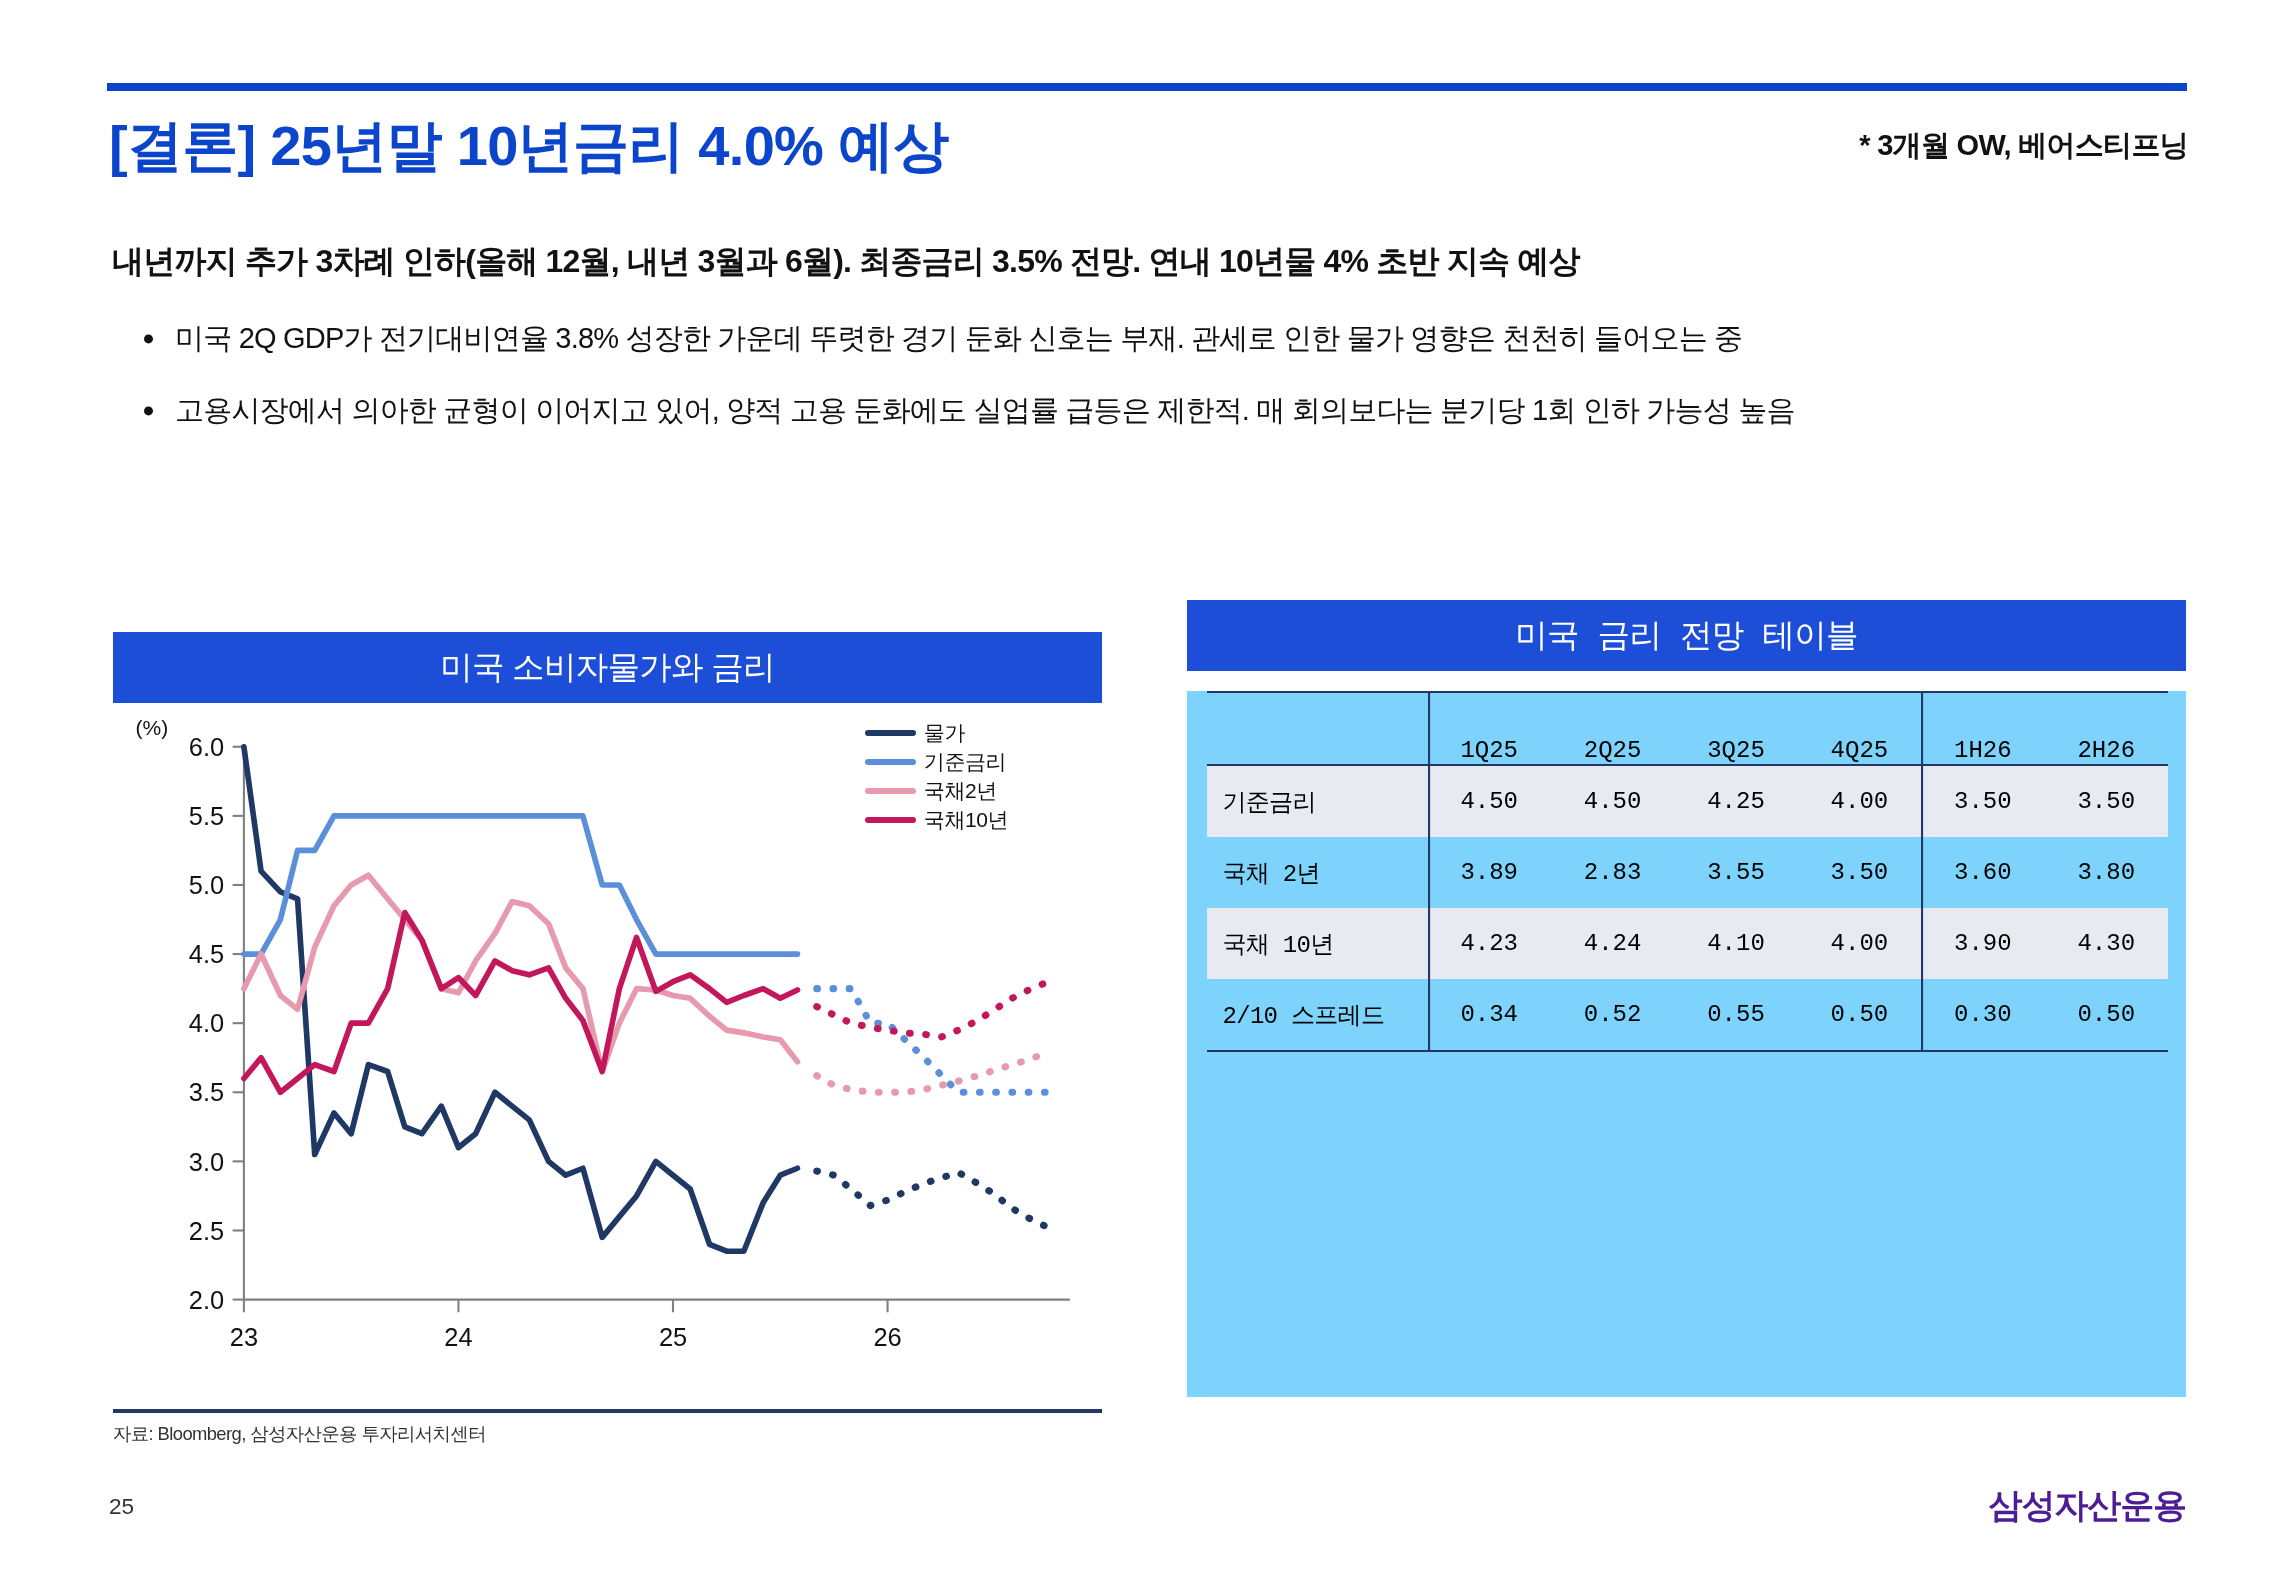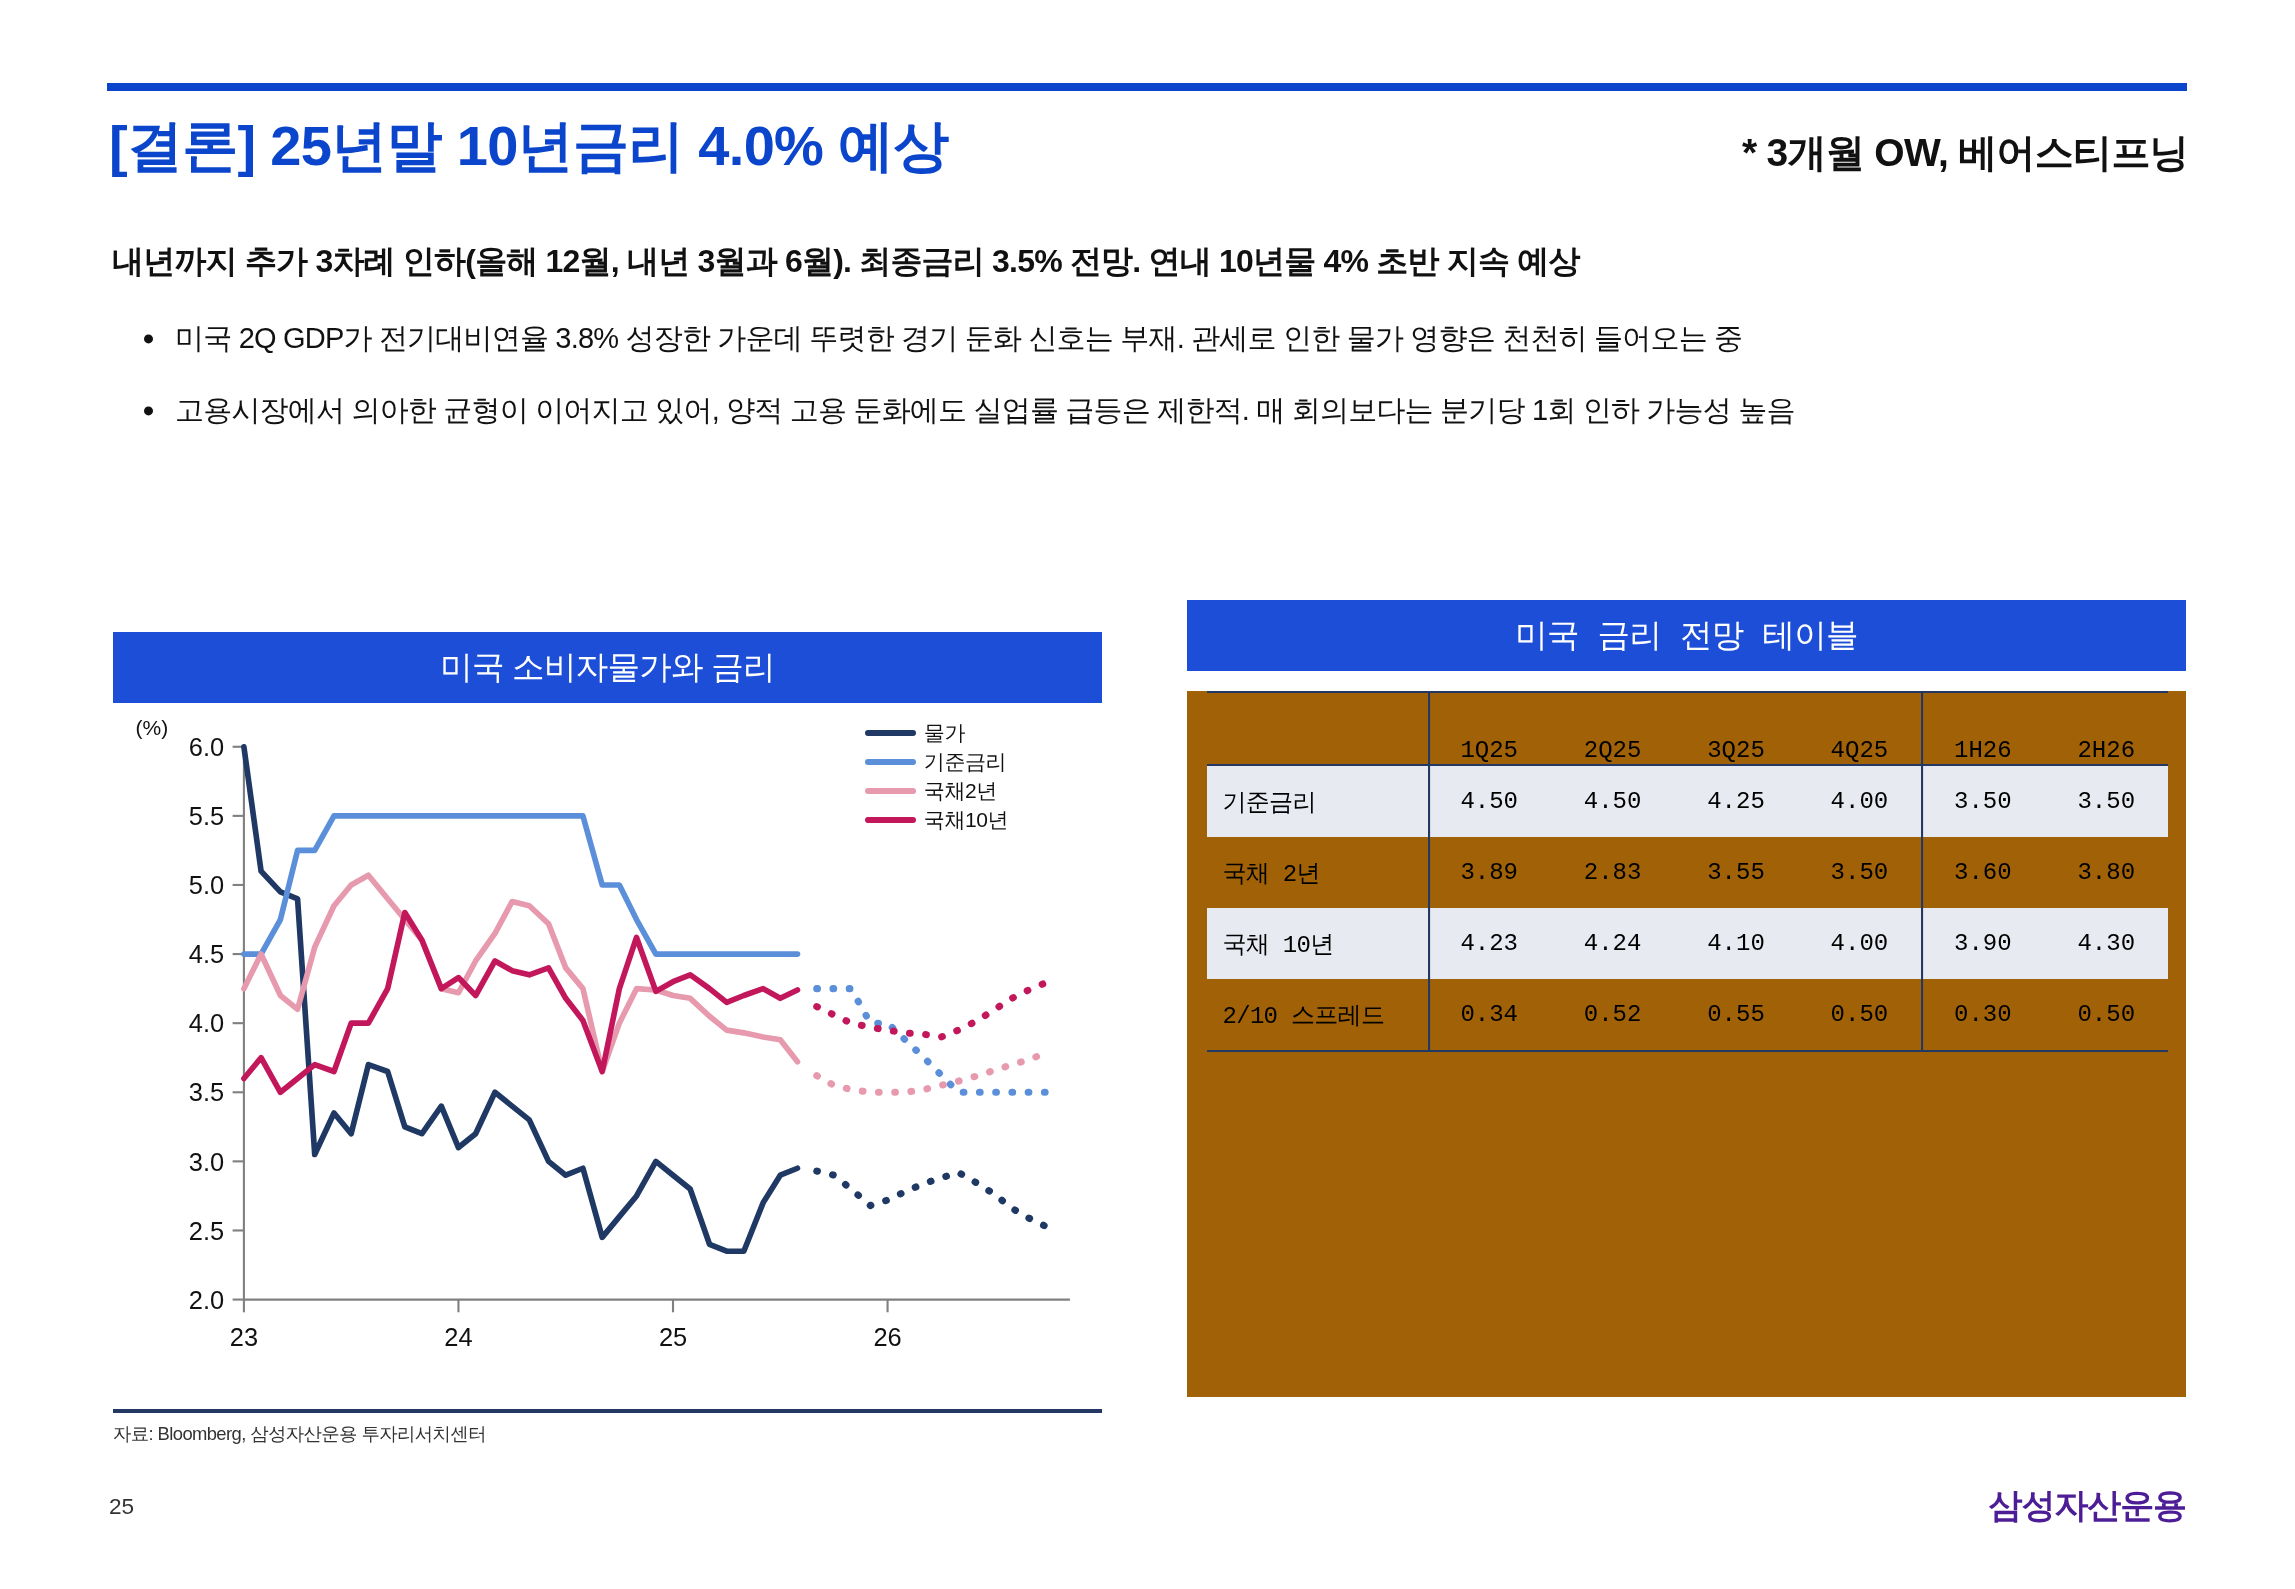--- a/index.html
+++ b/index.html
@@ -18,21 +18,21 @@
     position:absolute;left:107px;top:83px;width:2080px;height:7.8px;
     background:#0B45CC;
   }
   .page-title{
     position:absolute;left:109px;top:109px;
     font-size:56px;font-weight:bold;color:#0B45CC;
     letter-spacing:-0.7px;white-space:nowrap;
   }
   .page-note{
     position:absolute;right:107px;top:126px;
-    font-size:39px;font-weight:bold;color:#111;
+    font-size:29px;font-weight:bold;color:#111;
     white-space:nowrap;letter-spacing:-0.7px;margin-left:24px;
   }
   .subtitle{
     position:absolute;left:112px;top:240px;
     font-size:32px;font-weight:bold;color:#111;
     white-space:nowrap;letter-spacing:-0.8px;
   }
   .bullets{position:absolute;left:141px;top:319px;width:2048px;}
   .bullet{
     position:relative;padding-left:34px;
@@ -184,21 +184,21 @@
           <path d="M185.0 531.8 L209.3 502.4 L236.7 551.4 L261.0 531.8 L285.3 512.2 L312.6 522.0 L336.9 453.5 L361.3 453.5 L388.6 404.6 L412.9 296.9 L437.2 336.1 L464.6 404.6 L488.9 388.9 L513.2 414.3 L540.6 365.4 L564.9 379.1 L589.2 385.0 L616.5 375.2 L640.8 418.3 L665.2 449.6 L692.5 522.0 L716.8 404.6 L741.1 332.1 L768.5 408.5 L792.8 394.8 L817.1 385.0 L844.5 404.6 L868.8 424.1 L893.1 414.3 L920.4 404.6 L944.7 418.3 L969.1 406.5" fill="none" stroke="#C2185B" stroke-width="8" stroke-linejoin="round" stroke-linecap="round"></path>
           <path d="M996.4 430.0 L1020.7 441.8 L1045.0 453.5 L1072.4 459.4 L1096.7 463.3 L1121.0 467.2 L1148.4 469.2 L1172.7 473.1 L1197.0 463.3 L1224.3 449.6 L1248.6 433.9 L1272.9 418.3 L1300.3 404.6 L1324.6 394.8" fill="none" stroke="#C2185B" stroke-width="10" stroke-linejoin="round" stroke-linecap="round" stroke-dasharray="1 22"></path>
         </svg>
     </div>
     <div class="panel-bottom-rule"></div>
     <div class="src">자료: Bloomberg, 삼성자산운용 투자리서치센터</div>
   </div>
 
   <div class="panel" id="table-panel">
     <div class="panel-head">미국 금리 전망 테이블</div>
-    <div style="height:706px;background:#a16207;">
+    <div style="height:706px;background:#7dd3fc;">
       <table class="fc">
         <thead>
           <tr>
             <th class="rowlab trule-top hdr-cell"></th>
             <th class="trule-top hdr-cell vsep">1Q25</th>
             <th class="trule-top hdr-cell">2Q25</th>
             <th class="trule-top hdr-cell">3Q25</th>
             <th class="trule-top hdr-cell">4Q25</th>
             <th class="trule-top hdr-cell vsep2">1H26</th>
             <th class="trule-top hdr-cell">2H26</th>

